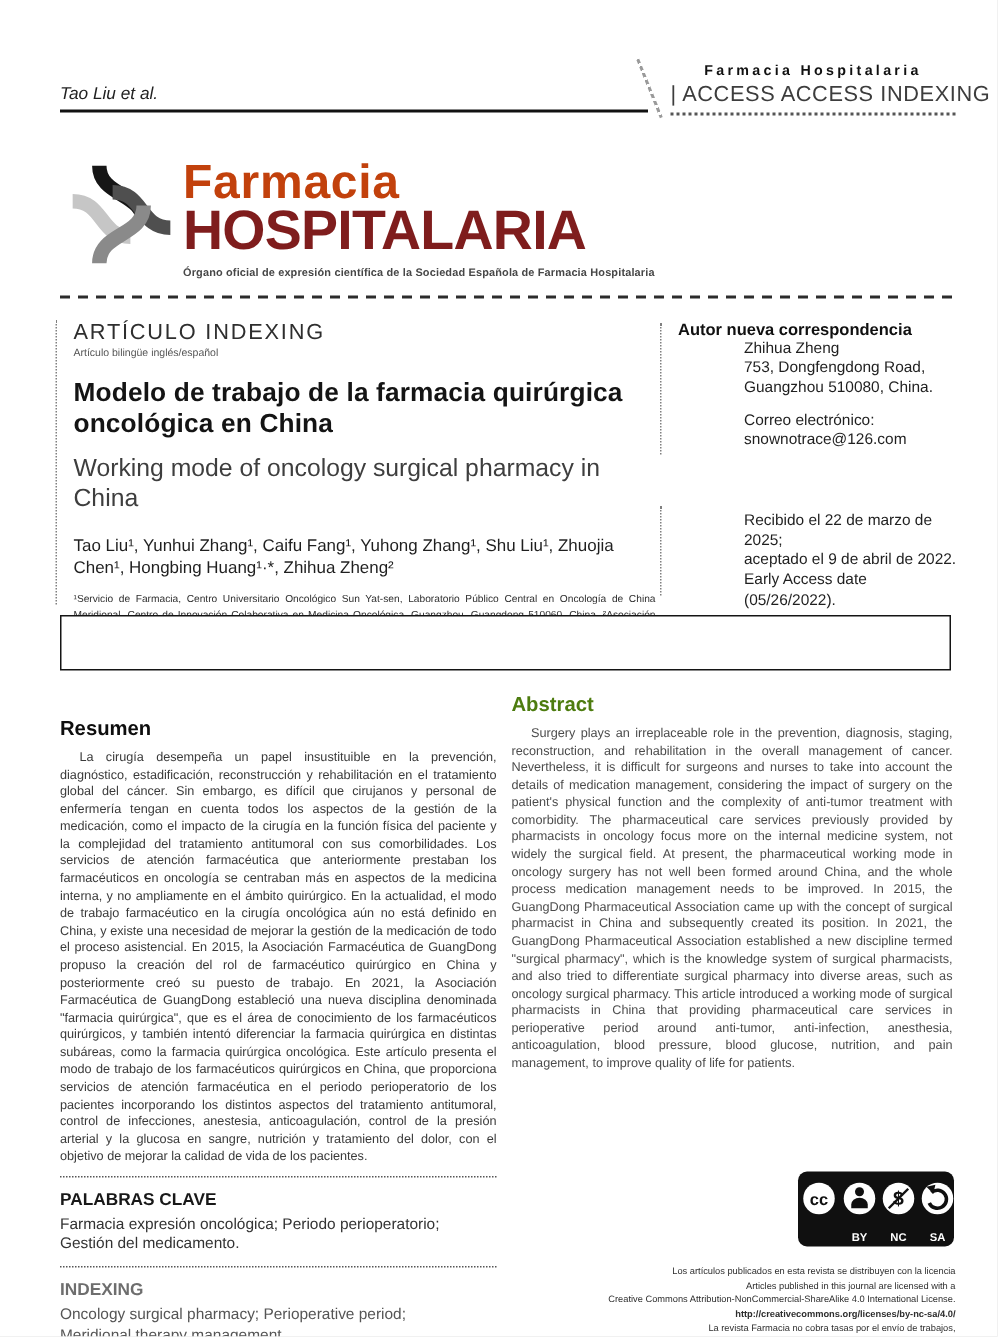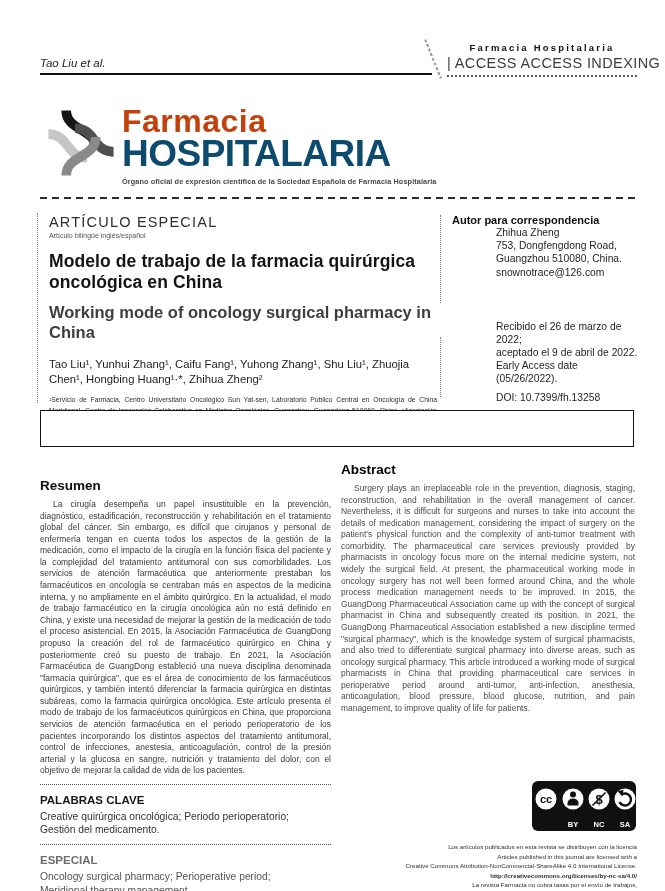--- a/index.html
+++ b/index.html
@@ -29,52 +29,52 @@
   }
   .head-diagonal {
     position:absolute; left:432px; top:38px; width:1.6px; height:42px;
     background:repeating-linear-gradient(#9a9a9a 0 3px, transparent 3px 5px);
     transform:rotate(-22deg);
   }
   
   .logo-box { position:absolute; left:44px; top:101px; width:74px; height:84px; }
   .mast-text { position:absolute; left:122px; top:103px; width:480px; }
   .mast-line1 { font-size:32px; font-weight:700; color:#c2410c; letter-spacing:.5px; }
-  .mast-line2 { font-size:37px; font-weight:bold; color:#0c4a6e; letter-spacing:-.5px; margin-top:-5px; line-height:1.05; }
+  .mast-line2 { font-size:37px; font-weight:bold; color:#7f1d1d; letter-spacing:-.5px; margin-top:-5px; line-height:1.05; }
   .mast-tagline { font-size:7.3px; font-weight:bold; color:#474747; margin-top:3px; letter-spacing:.1px; }
   
   .dash-divider {
     position:absolute; left:40px; top:197px; width:596px; height:1.8px;
     background:repeating-linear-gradient(90deg, #2c2c2c 0 7px, transparent 7px 12px);
   }
   
   .vdot-left { position:absolute; left:37px; top:213px; height:190px; border-left:1.5px dotted #808080; }
   .article-head { position:absolute; left:49px; top:214px; width:388px; }
   .section-label { font-size:14.5px; color:#2e2e2e; letter-spacing:1.2px; font-weight:400; }
   .bilingual { font-size:7px; color:#555; margin-top:2px; }
   .title-es { font-size:17.5px; font-weight:bold; color:#141414; line-height:1.18; margin-top:12px; letter-spacing:.1px; }
-  .title-en { font-size:16.5px; font-weight:700; color:#3e3e3e; line-height:1.18; margin-top:11px; }
+  .title-en { font-size:16.5px; font-weight:400; color:#3e3e3e; line-height:1.18; margin-top:11px; }
   .authors { font-size:11.3px; color:#1f1f1f; line-height:1.32; margin-top:15px; }
   .affiliations { font-size:6.8px; color:#2e2e2e; font-weight:500; line-height:1.55; margin-top:8px; text-align:justify; }
   
   .vdot-sb1 { position:absolute; left:440px; top:215px; height:88px; border-left:1.5px dotted #808080; }
   .vdot-sb2 { position:absolute; left:440px; top:337px; height:60px; border-left:1.5px dotted #808080; }
   .sidebar { position:absolute; left:452px; top:214px; width:186px; }
   .sb-heading { font-size:11px; font-weight:bold; color:#101010; }
   .sb-line { font-size:10.3px; color:#1f1f1f; line-height:1.28;margin-left:44px; }
   .sb-gap-sm { margin-top:8px; }
   .sb-received { margin-top:41px; }
   .sb-doi { margin-top:5px; }
   
   .cite-box { position:absolute; left:40px; top:410px; width:594px; height:37px; border:1.3px solid #141414; background:#fff; }
   
   .col-left  { position:absolute; left:40px;  top:462px; width:291px;margin-top:16px; }
   .col-right { position:absolute; left:341px; top:462px; width:294px; }
   .col-heading { font-size:13.5px; font-weight:bold; color:#0e0e0e; }
-  .col-heading.gray { color:#000000; }
+  .col-heading.gray { color:#4d7c0f; }
   .col-body {
     margin-top:6px; font-size:8.45px; line-height:1.37; text-align:justify;
     color:#3a3a3a; text-indent:13px;
   }
   .col-right .col-body { color:#4c4c4c; }
   .dotline { border-bottom:1.4px dotted #555; height:1px; margin-top:7px; }
   .kw-heading { font-size:11.5px; font-weight:bold; color:#181818; margin-top:9px; }
   .kw-heading.gray { color:#6e6e6e; }
   .kw-text { font-size:10.3px; color:#333; line-height:1.32; margin-top:4px; }
   .kw-text.gray { color:#555; }
@@ -110,55 +110,56 @@
   <div class="mast-text">
     <div class="mast-line1">Farmacia</div>
     <div class="mast-line2">HOSPITALARIA</div>
     <div class="mast-tagline">Órgano oficial de expresión científica de la Sociedad Española de Farmacia Hospitalaria</div>
   </div>
 
   <div class="dash-divider"></div>
 
   <div class="vdot-left"></div>
   <div class="article-head">
-    <div class="section-label">ARTÍCULO ESPECIAL</div>
+    <div class="section-label">ARTÍCULO INDEXING</div>
     <div class="bilingual">Artículo bilingüe inglés/español</div>
     <div class="title-es">Modelo de trabajo de la farmacia quirúrgica oncológica en China</div>
     <div class="title-en">Working mode of oncology surgical pharmacy in China</div>
     <div class="authors">Tao Liu¹, Yunhui Zhang¹, Caifu Fang¹, Yuhong Zhang¹, Shu Liu¹, Zhuojia Chen¹, Hongbing Huang¹·*, Zhihua Zheng²</div>
     <div class="affiliations">¹Servicio de Farmacia, Centro Universitario Oncológico Sun Yat-sen, Laboratorio Público Central en Oncología de China Meridional, Centro de Innovación Colaborativa en Medicina Oncológica, Guangzhou, Guangdong 510060, China. ²Asociación Farmacéutica de GuangDong, Guangzhou, Guangdong 510080, China.</div>
   </div>
 
   <div class="vdot-sb1"></div>
   <div class="vdot-sb2"></div>
   <div class="sidebar">
-    <div class="sb-heading">Autor para correspondencia</div>
+    <div class="sb-heading">Autor nueva correspondencia</div>
     <div class="sb-line">Zhihua Zheng</div>
     <div class="sb-line">753, Dongfengdong Road,</div>
     <div class="sb-line">Guangzhou 510080, China.</div>
+    <div class="sb-line sb-gap-sm">Correo electrónico:</div>
     <div class="sb-line"><a class="plain" href="#">snownotrace@126.com</a></div>
-    <div class="sb-line sb-received">Recibido el 26 de marzo de 2022;</div>
+    <div class="sb-line sb-received">Recibido el 22 de marzo de 2025;</div>
     <div class="sb-line">aceptado el 9 de abril de 2022.</div>
     <div class="sb-line">Early Access date (05/26/2022).</div>
     <div class="sb-line sb-doi">DOI: 10.7399/fh.13258</div>
   </div>
 
   <div class="cite-box"></div>
 
   <div class="col-left">
     <div class="col-heading">Resumen</div>
     <div class="col-body">La cirugía desempeña un papel insustituible en la prevención, diagnóstico, estadificación, reconstrucción y rehabilitación en el tratamiento global del cáncer. Sin embargo, es difícil que cirujanos y personal de enfermería tengan en cuenta todos los aspectos de la gestión de la medicación, como el impacto de la cirugía en la función física del paciente y la complejidad del tratamiento antitumoral con sus comorbilidades. Los servicios de atención farmacéutica que anteriormente prestaban los farmacéuticos en oncología se centraban más en aspectos de la medicina interna, y no ampliamente en el ámbito quirúrgico. En la actualidad, el modo de trabajo farmacéutico en la cirugía oncológica aún no está definido en China, y existe una necesidad de mejorar la gestión de la medicación de todo el proceso asistencial. En 2015, la Asociación Farmacéutica de GuangDong propuso la creación del rol de farmacéutico quirúrgico en China y posteriormente creó su puesto de trabajo. En 2021, la Asociación Farmacéutica de GuangDong estableció una nueva disciplina denominada "farmacia quirúrgica", que es el área de conocimiento de los farmacéuticos quirúrgicos, y también intentó diferenciar la farmacia quirúrgica en distintas subáreas, como la farmacia quirúrgica oncológica. Este artículo presenta el modo de trabajo de los farmacéuticos quirúrgicos en China, que proporciona servicios de atención farmacéutica en el periodo perioperatorio de los pacientes incorporando los distintos aspectos del tratamiento antitumoral, control de infecciones, anestesia, anticoagulación, control de la presión arterial y la glucosa en sangre, nutrición y tratamiento del dolor, con el objetivo de mejorar la calidad de vida de los pacientes.</div>
     <div class="dotline"></div>
     <div class="kw-heading">PALABRAS CLAVE</div>
     <div class="kw-text">
-      <div>Creative quirúrgica oncológica; Periodo perioperatorio;</div>
+      <div>Farmacia expresión oncológica; Periodo perioperatorio;</div>
       <div>Gestión del medicamento.</div>
     </div>
     <div class="dotline"></div>
-    <div class="kw-heading gray">ESPECIAL</div>
+    <div class="kw-heading gray">INDEXING</div>
     <div class="kw-text gray">
       <div>Oncology surgical pharmacy; Perioperative period;</div>
       <div>Meridional therapy management.</div>
     </div>
     <div class="dotline"></div>
   </div>
 
   <div class="col-right">
     <div class="col-heading gray">Abstract</div>
     <div class="col-body">Surgery plays an irreplaceable role in the prevention, diagnosis, staging, reconstruction, and rehabilitation in the overall management of cancer. Nevertheless, it is difficult for surgeons and nurses to take into account the details of medication management, considering the impact of surgery on the patient's physical function and the complexity of anti-tumor treatment with comorbidity. The pharmaceutical care services previously provided by pharmacists in oncology focus more on the internal medicine system, not widely the surgical field. At present, the pharmaceutical working mode in oncology surgery has not well been formed around China, and the whole process medication management needs to be improved. In 2015, the GuangDong Pharmaceutical Association came up with the concept of surgical pharmacist in China and subsequently created its position. In 2021, the GuangDong Pharmaceutical Association established a new discipline termed "surgical pharmacy", which is the knowledge system of surgical pharmacists, and also tried to differentiate surgical pharmacy into diverse areas, such as oncology surgical pharmacy. This article introduced a working mode of surgical pharmacists in China that providing pharmaceutical care services in perioperative period around anti-tumor, anti-infection, anesthesia, anticoagulation, blood pressure, blood glucose, nutrition, and pain management, to improve quality of life for patients.</div>

